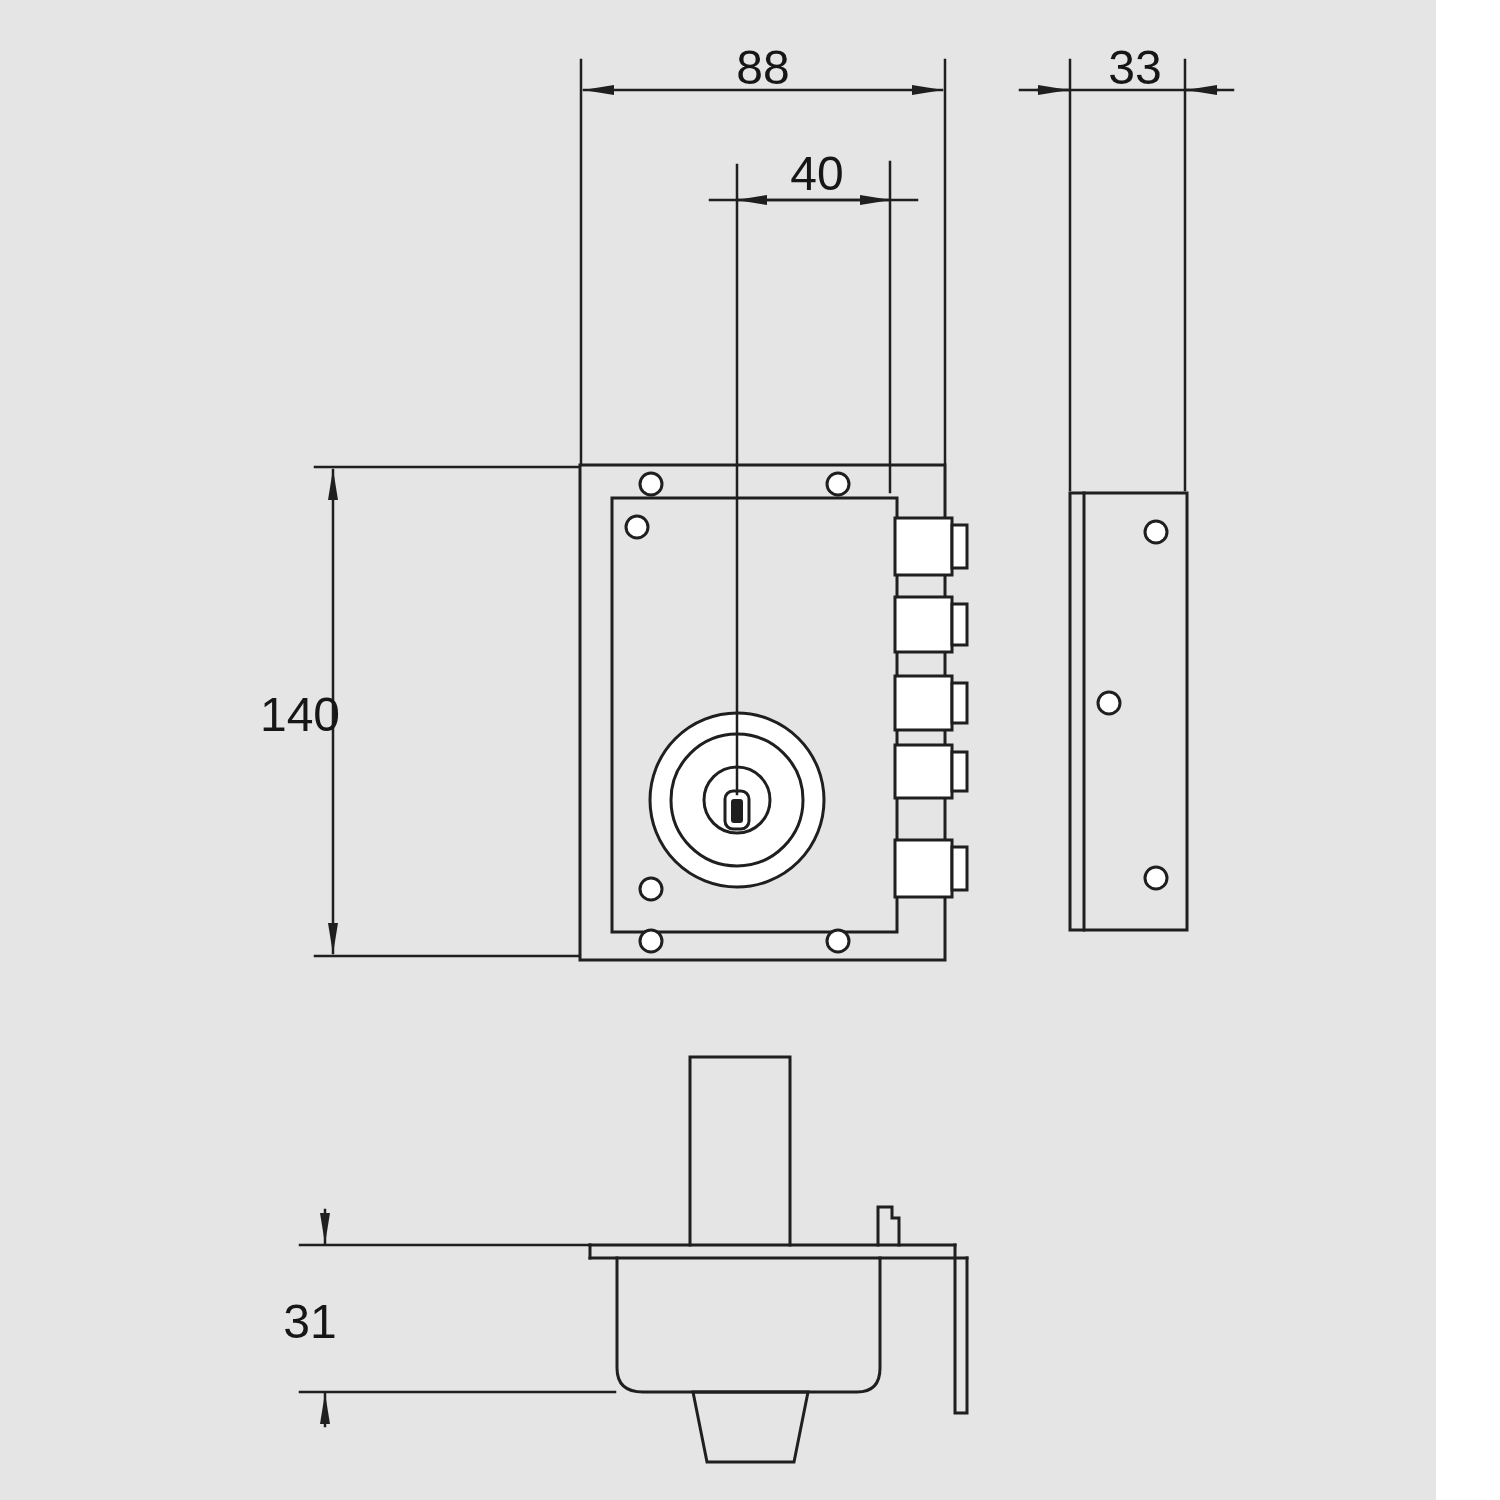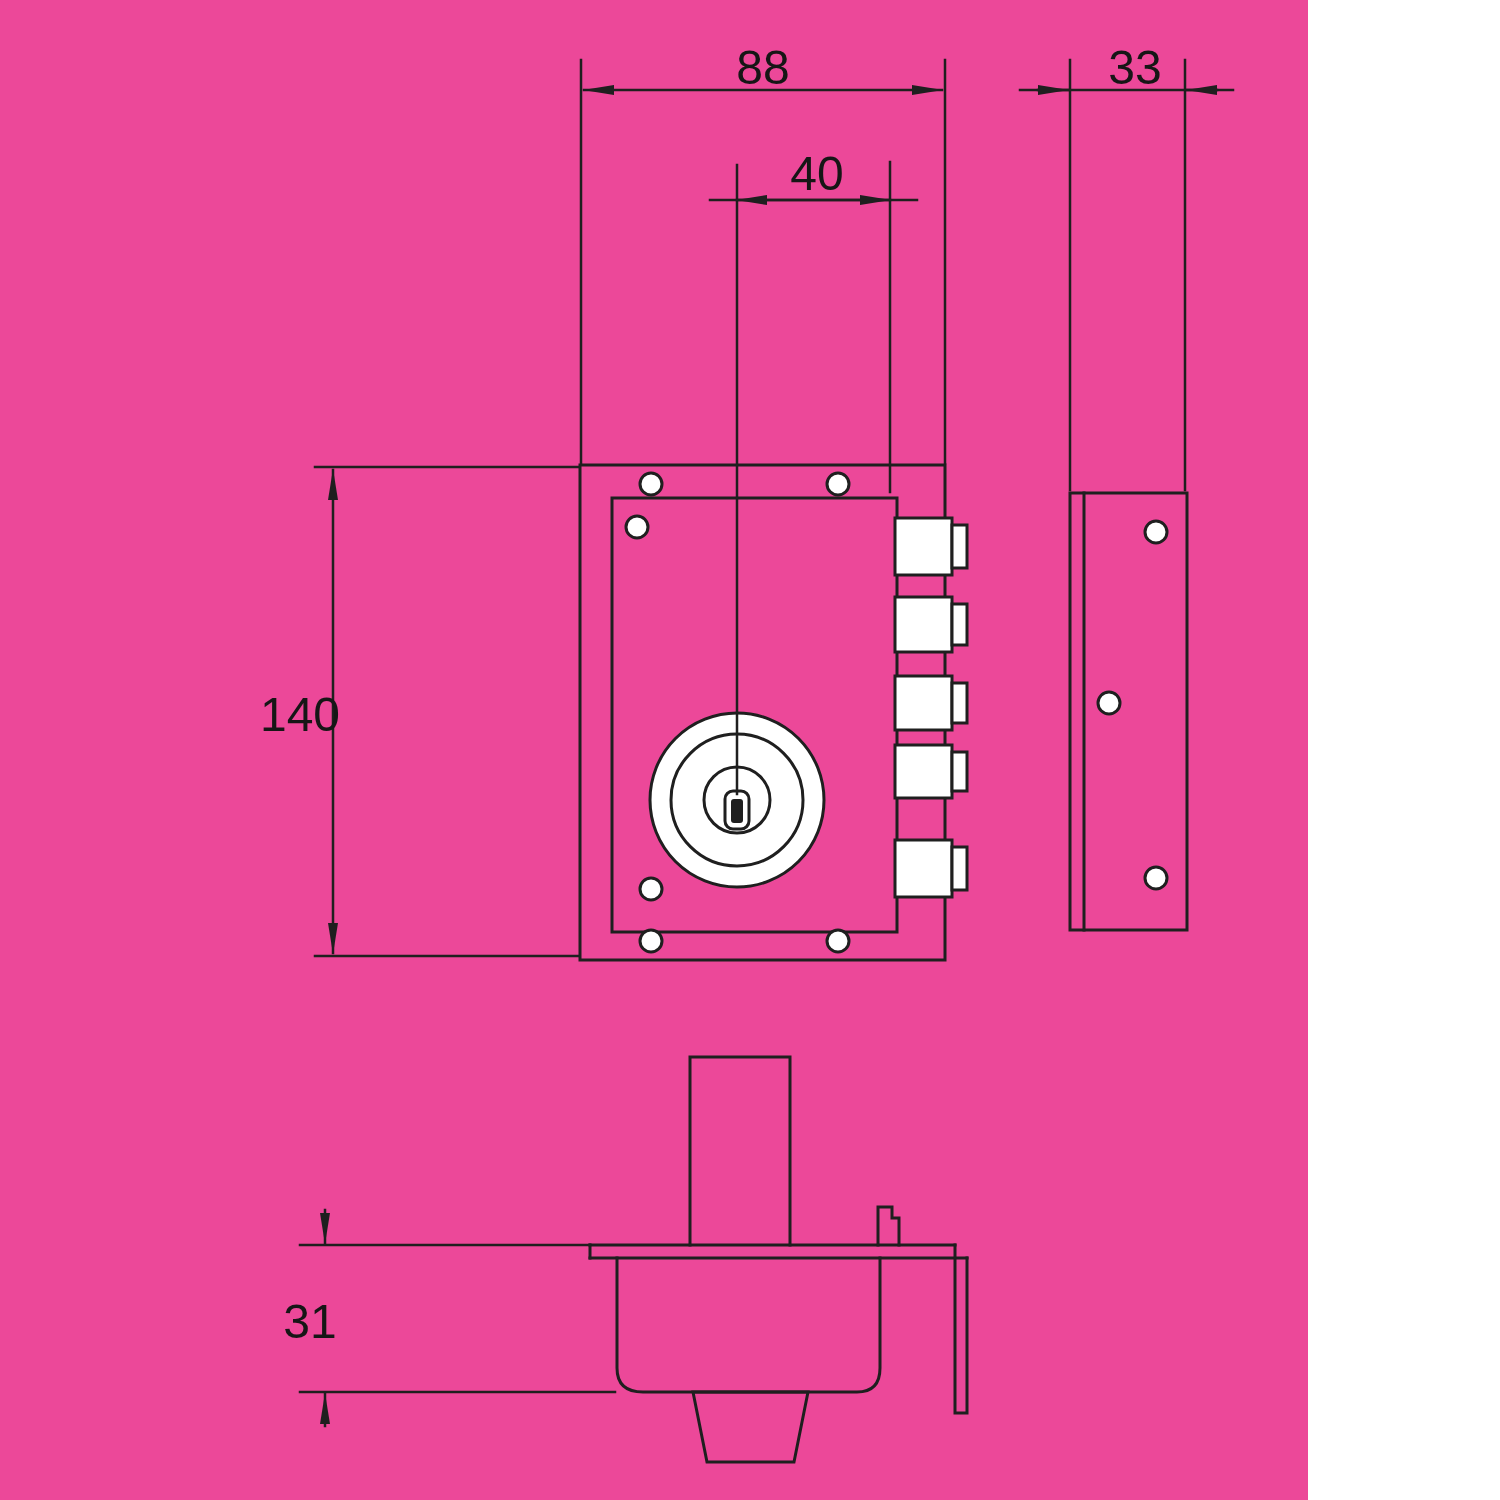--- a/index.html
+++ b/index.html
@@ -1,19 +1,19 @@
 <!DOCTYPE html>
 <html><head>
 <meta charset="utf-8">
 <style>
   html,body{margin:0;padding:0;background:#ffffff;}
   .stage{
     position:relative;
-    width:1308px;height:1500px;
-    background:#ec4899;
+    width:1436px;height:1500px;
+    background:#e5e5e5;
     font-family:"Liberation Sans", sans-serif;
   }
   svg{display:block;}
   .ln{stroke:#1f1f1f;stroke-width:3;fill:none;stroke-linecap:square;}
   .lnthin{stroke:#1f1f1f;stroke-width:2.5;fill:none;stroke-linecap:square;}
   .wfill{fill:#ffffff;}
   .solid{fill:#1f1f1f;}
   .txt{
     font-family:"Liberation Sans", sans-serif;
     font-size:48px;

